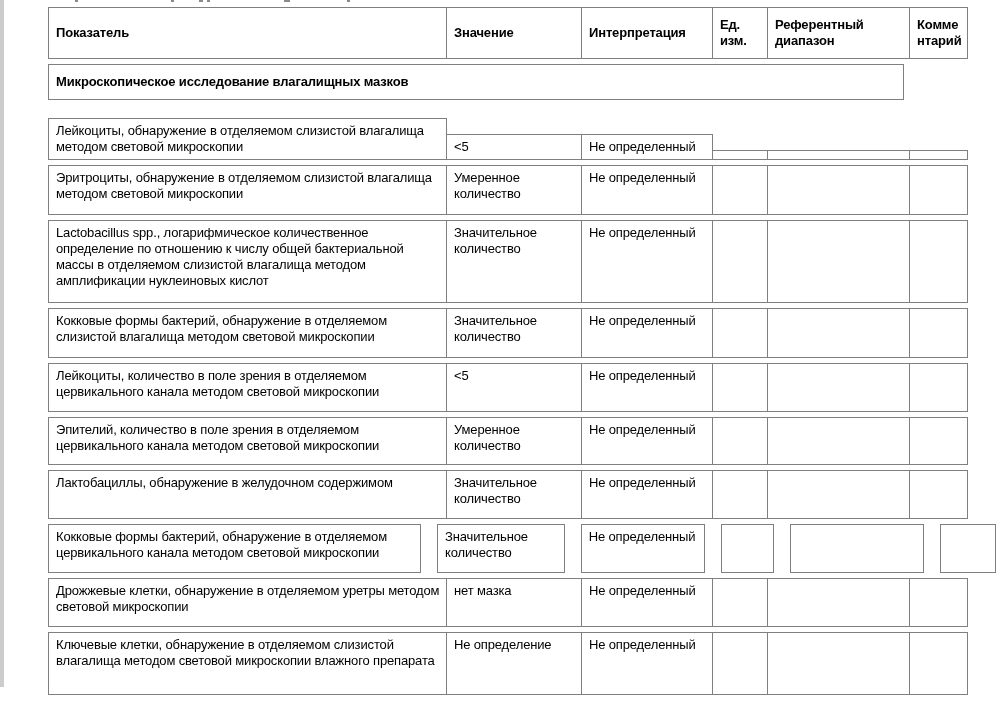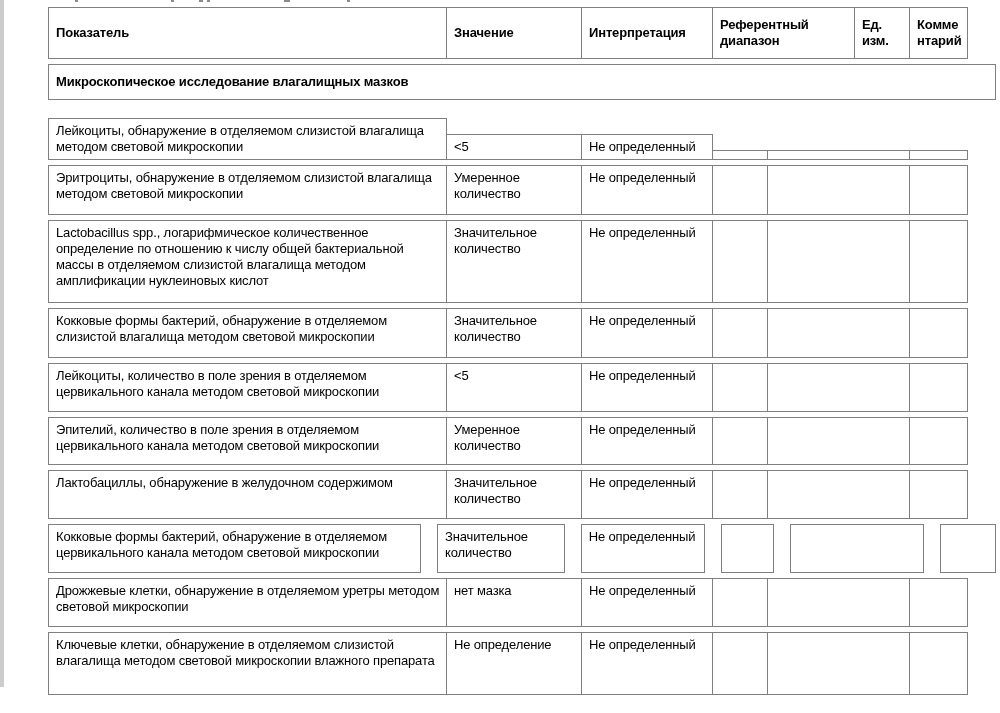--- a/index.html
+++ b/index.html
@@ -44,21 +44,21 @@
   .c2{width:132px;}
   .c3{width:56px;}
   .c4{width:143px;}
   .c5{width:59px;}
   .head .cell{
     font-weight:bold;height:52px;
     display:flex;align-items:center;
   }
   .head .c5{word-break:break-all;padding-right:3px;}
   .section-cell{
-    width:948px;height:36px;font-weight:bold;
+    width:856px;height:36px;font-weight:bold;
     display:flex;align-items:center;
   }
 </style>
 </head>
 <body>
 
 <div class="page-edge"></div>
 
 <div class="clips">
   <span style="left:75px;width:3px"></span>
@@ -68,22 +68,22 @@
   <span style="left:284px;width:6px"></span>
   <span style="left:347px;width:3px"></span>
 </div>
 
 <div class="report-table">
 
   <div class="t-row head">
     <div class="cell c0">Показатель</div>
     <div class="cell c1">Значение</div>
     <div class="cell c2">Интерпретация</div>
+    <div class="cell c3">Ед. изм.</div>
     <div class="cell c4">Референтный диапазон</div>
-    <div class="cell c3">Ед. изм.</div>
     <div class="cell c5">Комментарий</div>
   </div>
 
   <div class="t-row">
     <div class="cell section-cell">Микроскопическое исследование влагалищных мазков</div>
   </div>
 
   <div id="rows">
   <div class="t-row" style="min-height: 55px; align-items: flex-end;">
     <div class="cell c0">Лейкоциты, обнаружение в отделяемом слизистой влагалища методом световой микроскопии</div>

